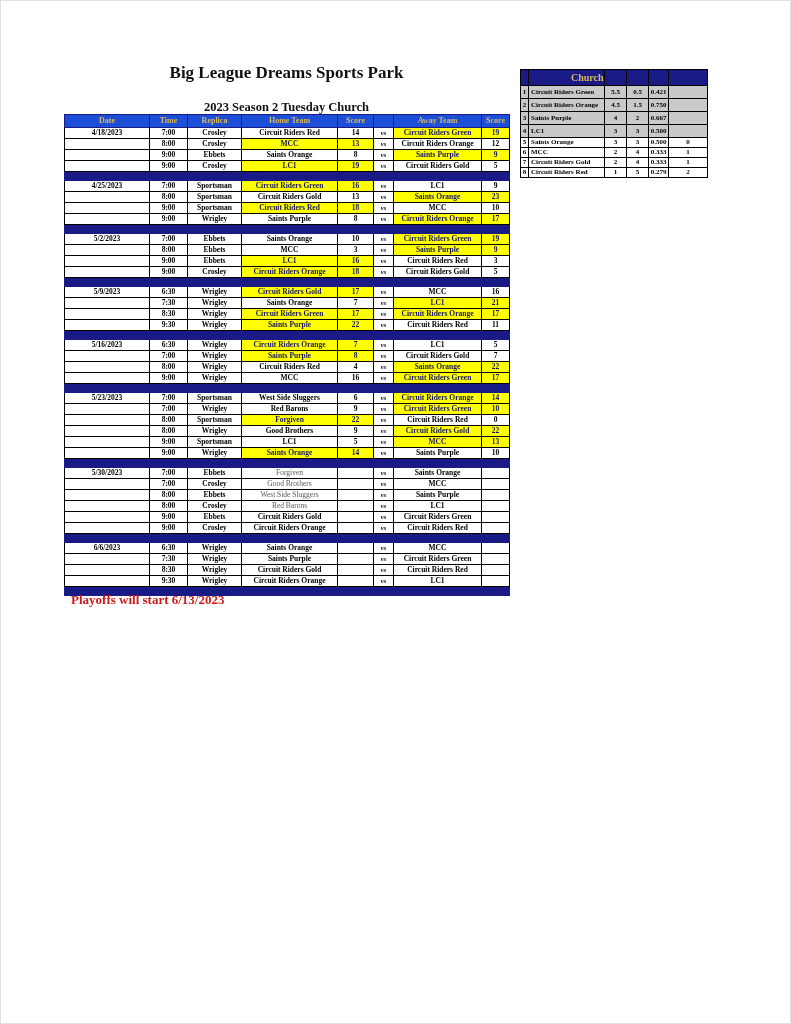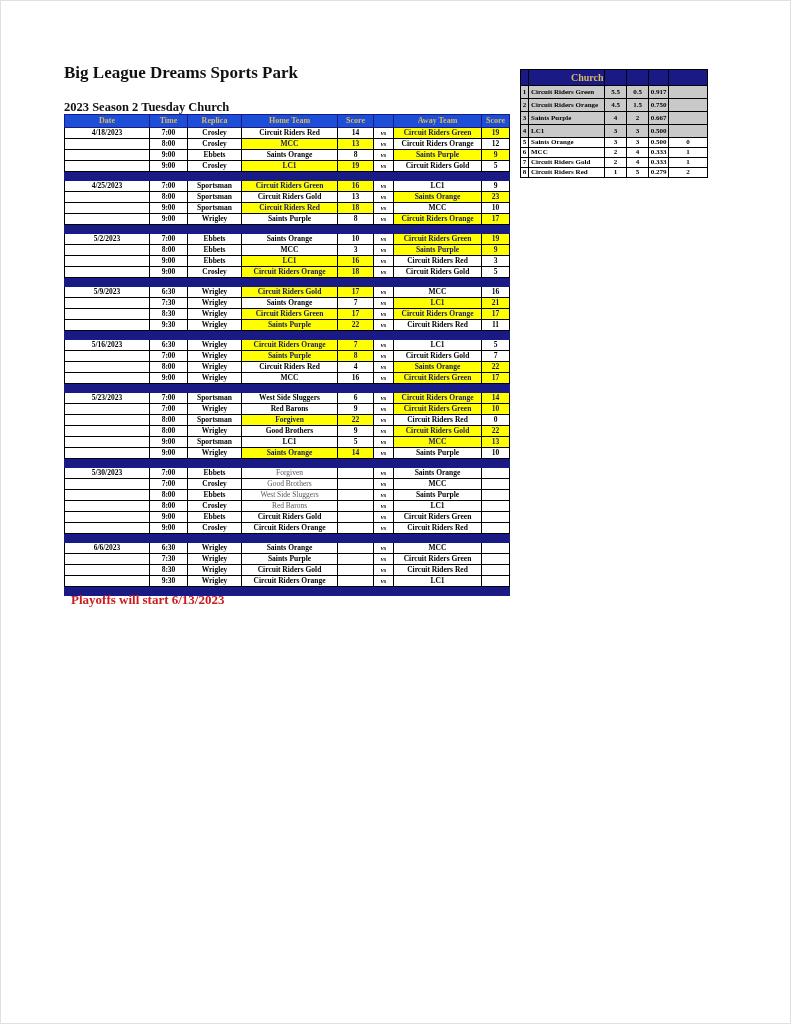--- a/index.html
+++ b/index.html
@@ -4,21 +4,21 @@
 <style>
   html,body{margin:0;padding:0;}
   body{
     width:791px;height:1024px;background:#ffffff;position:relative;
     font-family:"Liberation Serif","DejaVu Serif",serif;
     box-sizing:border-box;border:1px solid #e0e0e0;
   }
   .page{position:absolute;inset:0;}
 
   
-  .header-area{position:absolute;left:63px;top:62px;width:445px;text-align:left;}
+  .header-area{position:absolute;left:63px;top:62px;width:445px;text-align:center;}
   .title{font-size:17px;font-weight:bold;color:#111;line-height:1.15;}
   .subtitle{font-size:12.5px;font-weight:bold;color:#111;margin-top:17px;}
   .note{font-size:8.5px;font-weight:bold;font-style:italic;color:#222;margin-top:3px;}
 
   
   .sched-wrap{position:absolute;left:63px;top:113px;}
   table{border-collapse:collapse;table-layout:fixed;}
   .sched{width:445px;}
   .sched td,.sched th{
     border:1px solid #000;padding:0;height:9px;line-height:10px;
@@ -85,21 +85,21 @@
             <th>%</th>
             <th>Games Back</th>
           </tr>
         </thead>
       <tbody>
           <tr class="shaded">
             <td class="rank">1</td>
             <td class="team">Circuit Riders Green</td>
             <td>5.5</td>
             <td>0.5</td>
-            <td>0.917</td>
+            <td>0.421</td>
             <td></td>
           </tr>
           <tr class="shaded">
             <td class="rank">2</td>
             <td class="team">Circuit Riders Orange</td>
             <td>4.5</td>
             <td>1.5</td>
             <td>0.750</td>
             <td></td>
           </tr>

